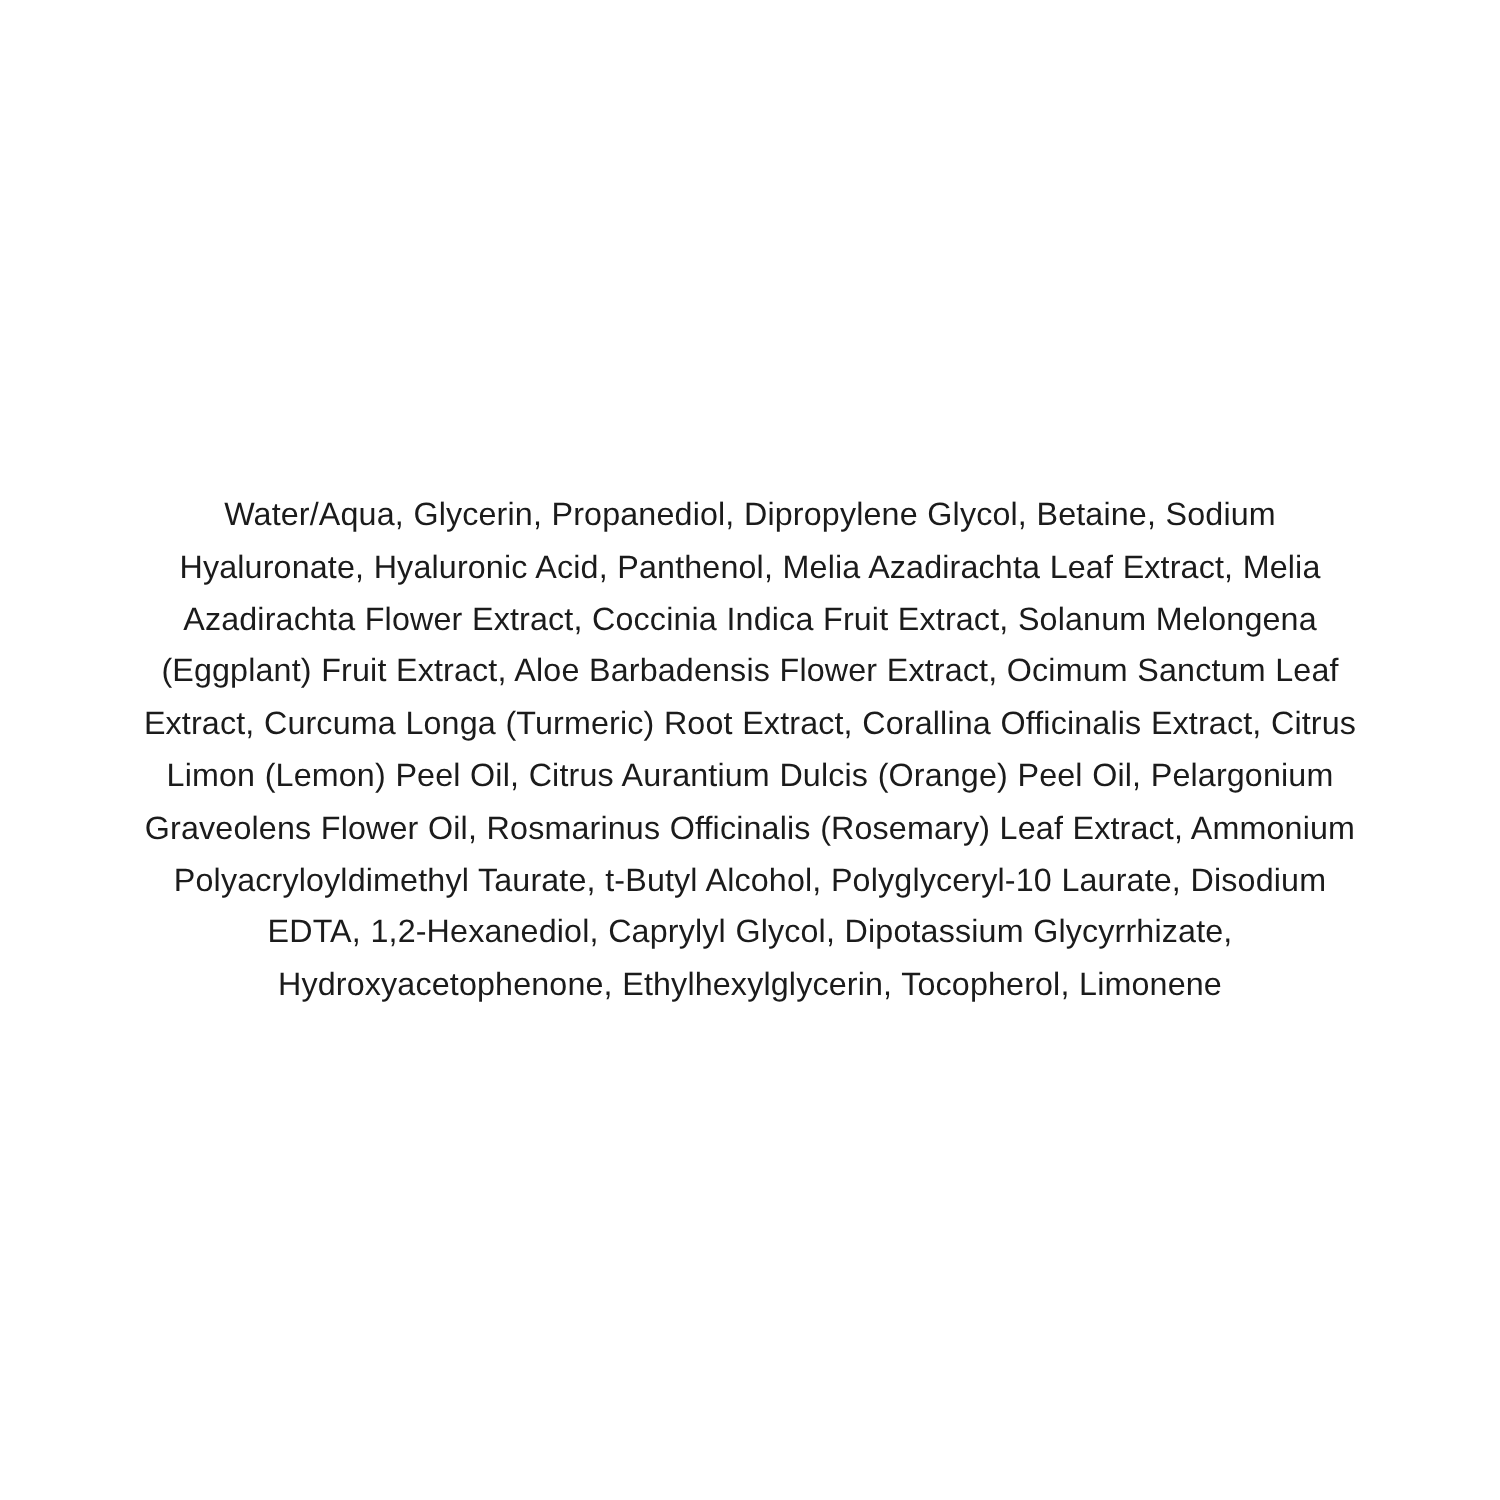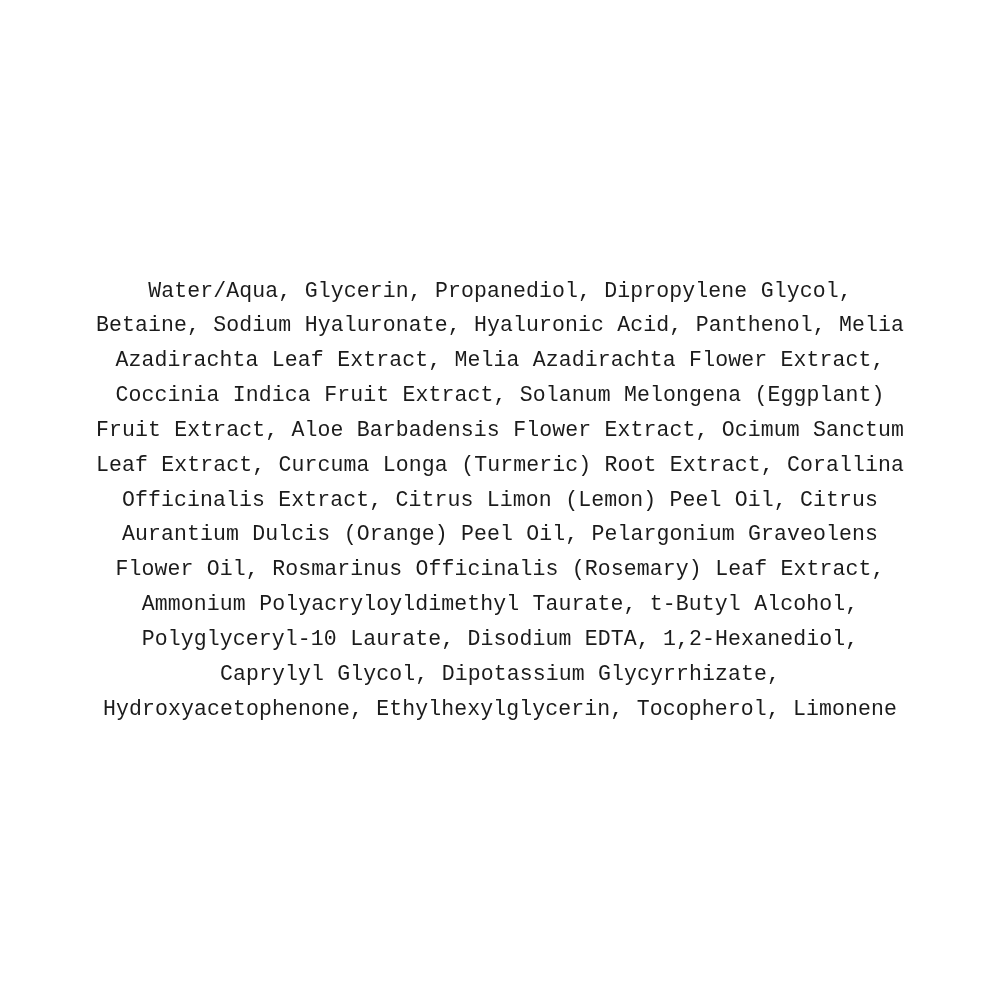--- a/index.html
+++ b/index.html
@@ -14,21 +14,20 @@
     color: #1a1a1a;
     overflow: hidden;
   }
   .page {
     width: 1000px;
     height: 1000px;
     display: flex;
     align-items: center;
     justify-content: center;
     box-sizing: border-box;
-    font-family: Liberation Mono, monospace;
   }
   .ingredients-block {
     width: 820px;
     text-align: center;
     font-size: 21.5px;
     line-height: 1.62;
     letter-spacing: 0.1px;
     color: #1b1b1b;
     font-weight: 400;
     word-spacing: 0.3px;

